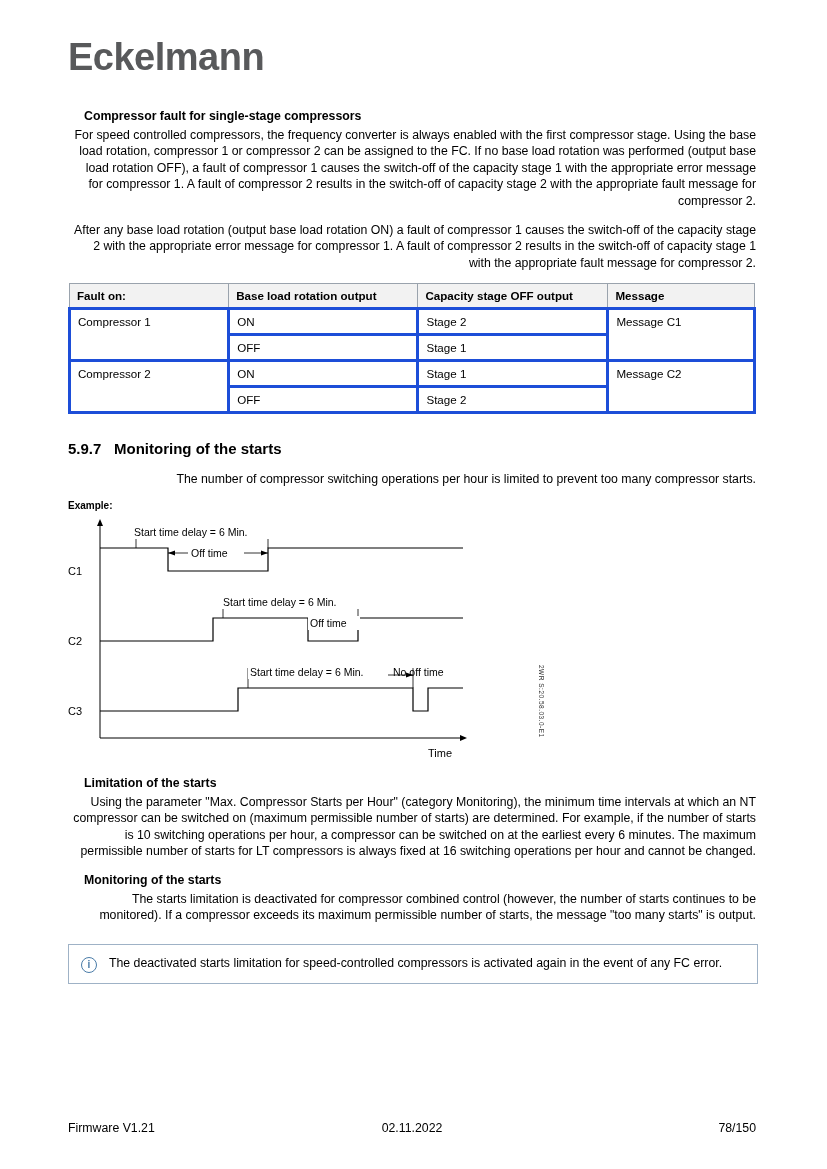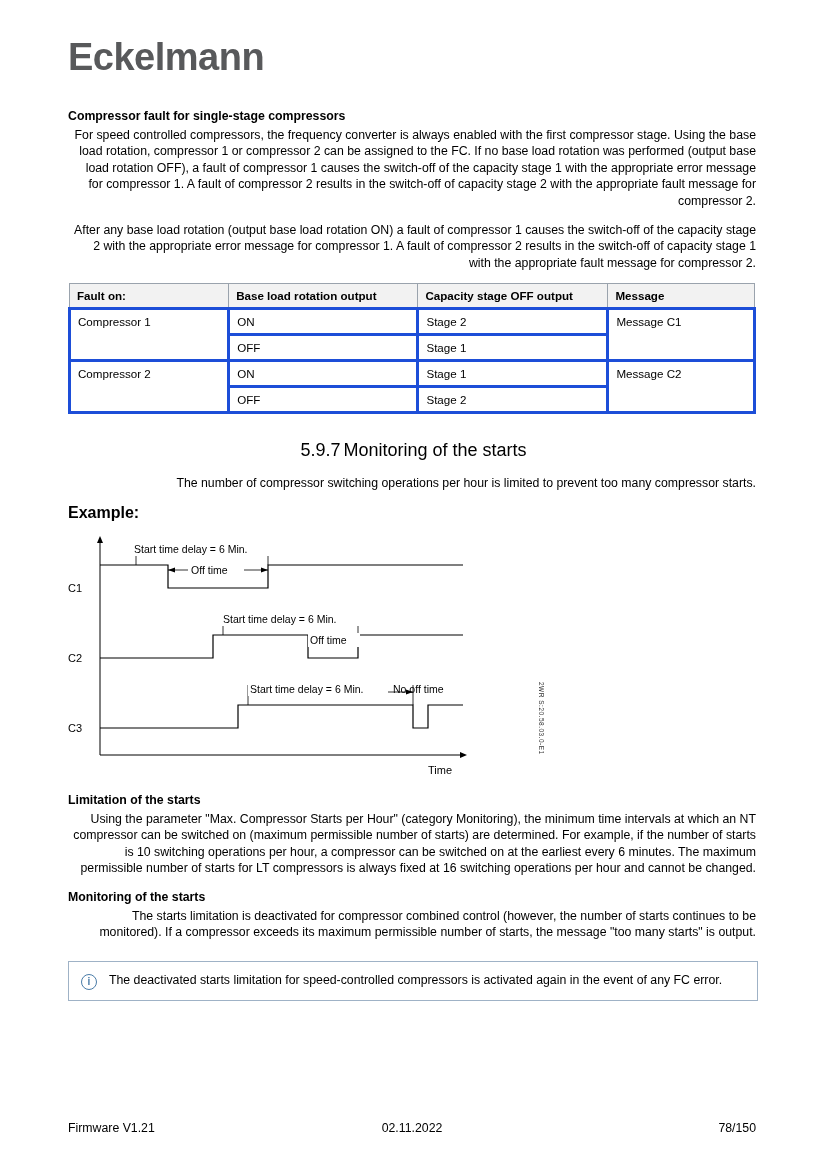--- a/index.html
+++ b/index.html
@@ -33,21 +33,21 @@
   }
   .content {
     position: absolute;
     left: 68px;
     top: 108px;
     width: 688px;
   }
   h4.sub {
     font-size: 12.3px;
     font-weight: bold;
-    margin: 0 0 2px 0;
+    margin: 0 0 2px 16px;
     line-height: 1.35;
   }
   p.body {
     font-size: 12.3px;
     line-height: 1.35;
     margin: 0 0 12px 0;
     text-align: right;
   }
   table.fault {
     border-collapse: collapse;
@@ -68,33 +68,32 @@
     border: 3px solid #1d4ed8;
     padding: 5px 7px;
     vertical-align: top;
     background: #ffffff;
   }
   .col1 { width: 156px; }
   .col2 { width: 194px; }
   .col3 { width: 194px; }
   .col4 { width: 144px; }
   h3.section {
-    font-size: 18px;
-    font-weight: normal;
+    font-size: 15px;
+    font-weight: bold;
     margin: 20px 0 14px 0;
-    text-align: center;
   }
   h3.section .num {
     display: inline-block;
     width: 46px;
   }
   .example-label {
-    font-size: 16px;
-    font-weight: bold;
-    margin: 0 0 8px 0;
+    font-size: 10px;
+    font-weight: bold;
+    margin: 0 0 2px 0;
   }
   .figure {
     position: relative;
     width: 688px;
     height: 250px;
     margin: 0 0 12px 0;
   }
   .figure svg { display: block; }
   .vcode {
     position: absolute;

